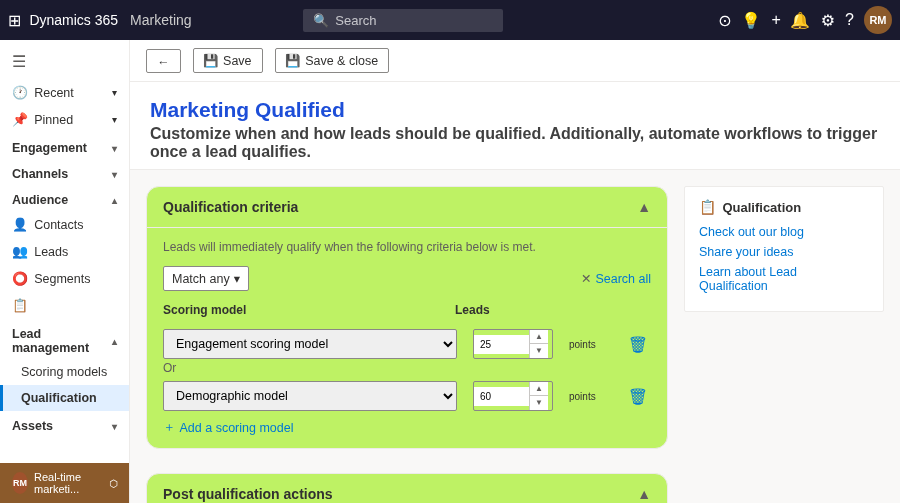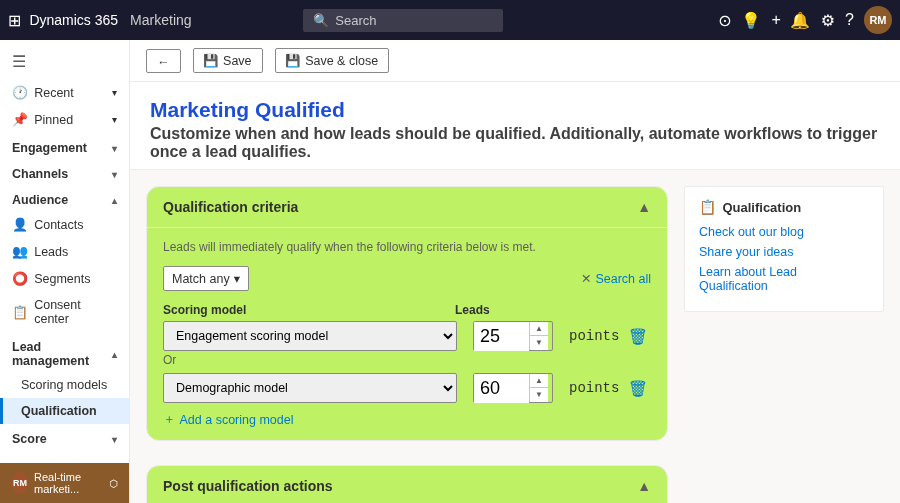--- a/index.html
+++ b/index.html
@@ -174,47 +174,47 @@
       gap: 4px;
       background: none;
       border: none;
       color: #0078d4;
       font-size: 12.5px;
       cursor: pointer;
     }
     .clear-all .x-icon { color: #605e5c; }
 
     .scoring-table { width: 100%; }
-    .scoring-header { display: flex; gap: 8px; margin-bottom: 4px; }
+    .scoring-header { display: flex; gap: 8px; margin-bottom: 12px; }
     .scoring-header .col-model { flex: 1; font-size: 12px; font-weight: 600; color: #323130; }
     .scoring-header .col-score { width: 100px; font-size: 12px; font-weight: 600; color: #323130; }
     .scoring-header .col-pts { width: 50px; }
     .scoring-header .col-del { width: 30px; }
 
     .scoring-row { display: flex; align-items: center; gap: 16px; }
     .scoring-row select {
       flex: 1;
       border: 1px solid #8a8886;
       padding: 4px 8px;
       font-size: 12.5px;
       border-radius: 2px;
       height: 30px;
     }
     .score-input-wrap { display: flex; align-items: center; width: 80px; border: 1px solid #8a8886; border-radius: 2px; height: 30px; }
     .score-input-wrap input {
       width: 55px;
       border: none;
       padding: 4px 6px;
-      font-size: 18px;
+      font-size: 10px;
       outline: none;
     }
     .score-spinners { display: flex; flex-direction: column; border-left: 1px solid #c8c6c4; }
     .score-spinners button { background: white; border: none; height: 14px; width: 18px; cursor: pointer; font-size: 8px; line-height: 1; padding: 0; display: flex; align-items: center; justify-content: center; color: #605e5c; }
     .score-spinners button:first-child { border-bottom: 1px solid #c8c6c4; }
-    .points-label { font-size: 14px; color: #323130; width: 40px; font-family: Liberation Mono, monospace; }
+    .points-label { font-size: 10px; color: #323130; width: 40px; }
     .delete-btn { background: none; border: none; cursor: pointer; color: #0078d4; font-size: 16px; width: 26px; display: flex; align-items: center; justify-content: center; }
 
     .or-label { font-size: 12px; color: #605e5c; margin: 2px 0 6px 0; }
 
     .add-model-btn {
       display: flex;
       align-items: center;
       gap: 4px;
       background: none;
       border: none;
@@ -303,39 +303,38 @@
     <div class="sidebar-item">
       <span class="sidebar-icon">👥</span>
       <span>Leads</span>
     </div>
     <div class="sidebar-item">
       <span class="sidebar-icon">⭕</span>
       <span>Segments</span>
     </div>
     <div class="sidebar-item">
       <span class="sidebar-icon">📋</span>
-      <span>Consent center</span>
     </div>
 
     <div class="sidebar-section">
       <span>Lead management</span>
       <span class="chevron">▴</span>
     </div>
 
     <div class="sidebar-item">
       <span class="sidebar-icon" style="width:3px;display:inline-block;"></span>
       <span>Scoring models</span>
     </div>
     <div class="sidebar-item active">
       <span class="sidebar-icon" style="width:3px;display:inline-block;"></span>
       <span>Qualification</span>
     </div>
 
     <div class="sidebar-section">
-      <span>Score</span>
+      <span>Assets</span>
       <span class="chevron">▾</span>
     </div>
 
     <div class="workspace-indicator">
       <div class="workspace-avatar">RM</div>
       <span style="font-size:11px;">Real-time marketi...</span>
       <span style="margin-left:auto;font-size:10px;">⬡</span>
     </div>
   </div>
 

